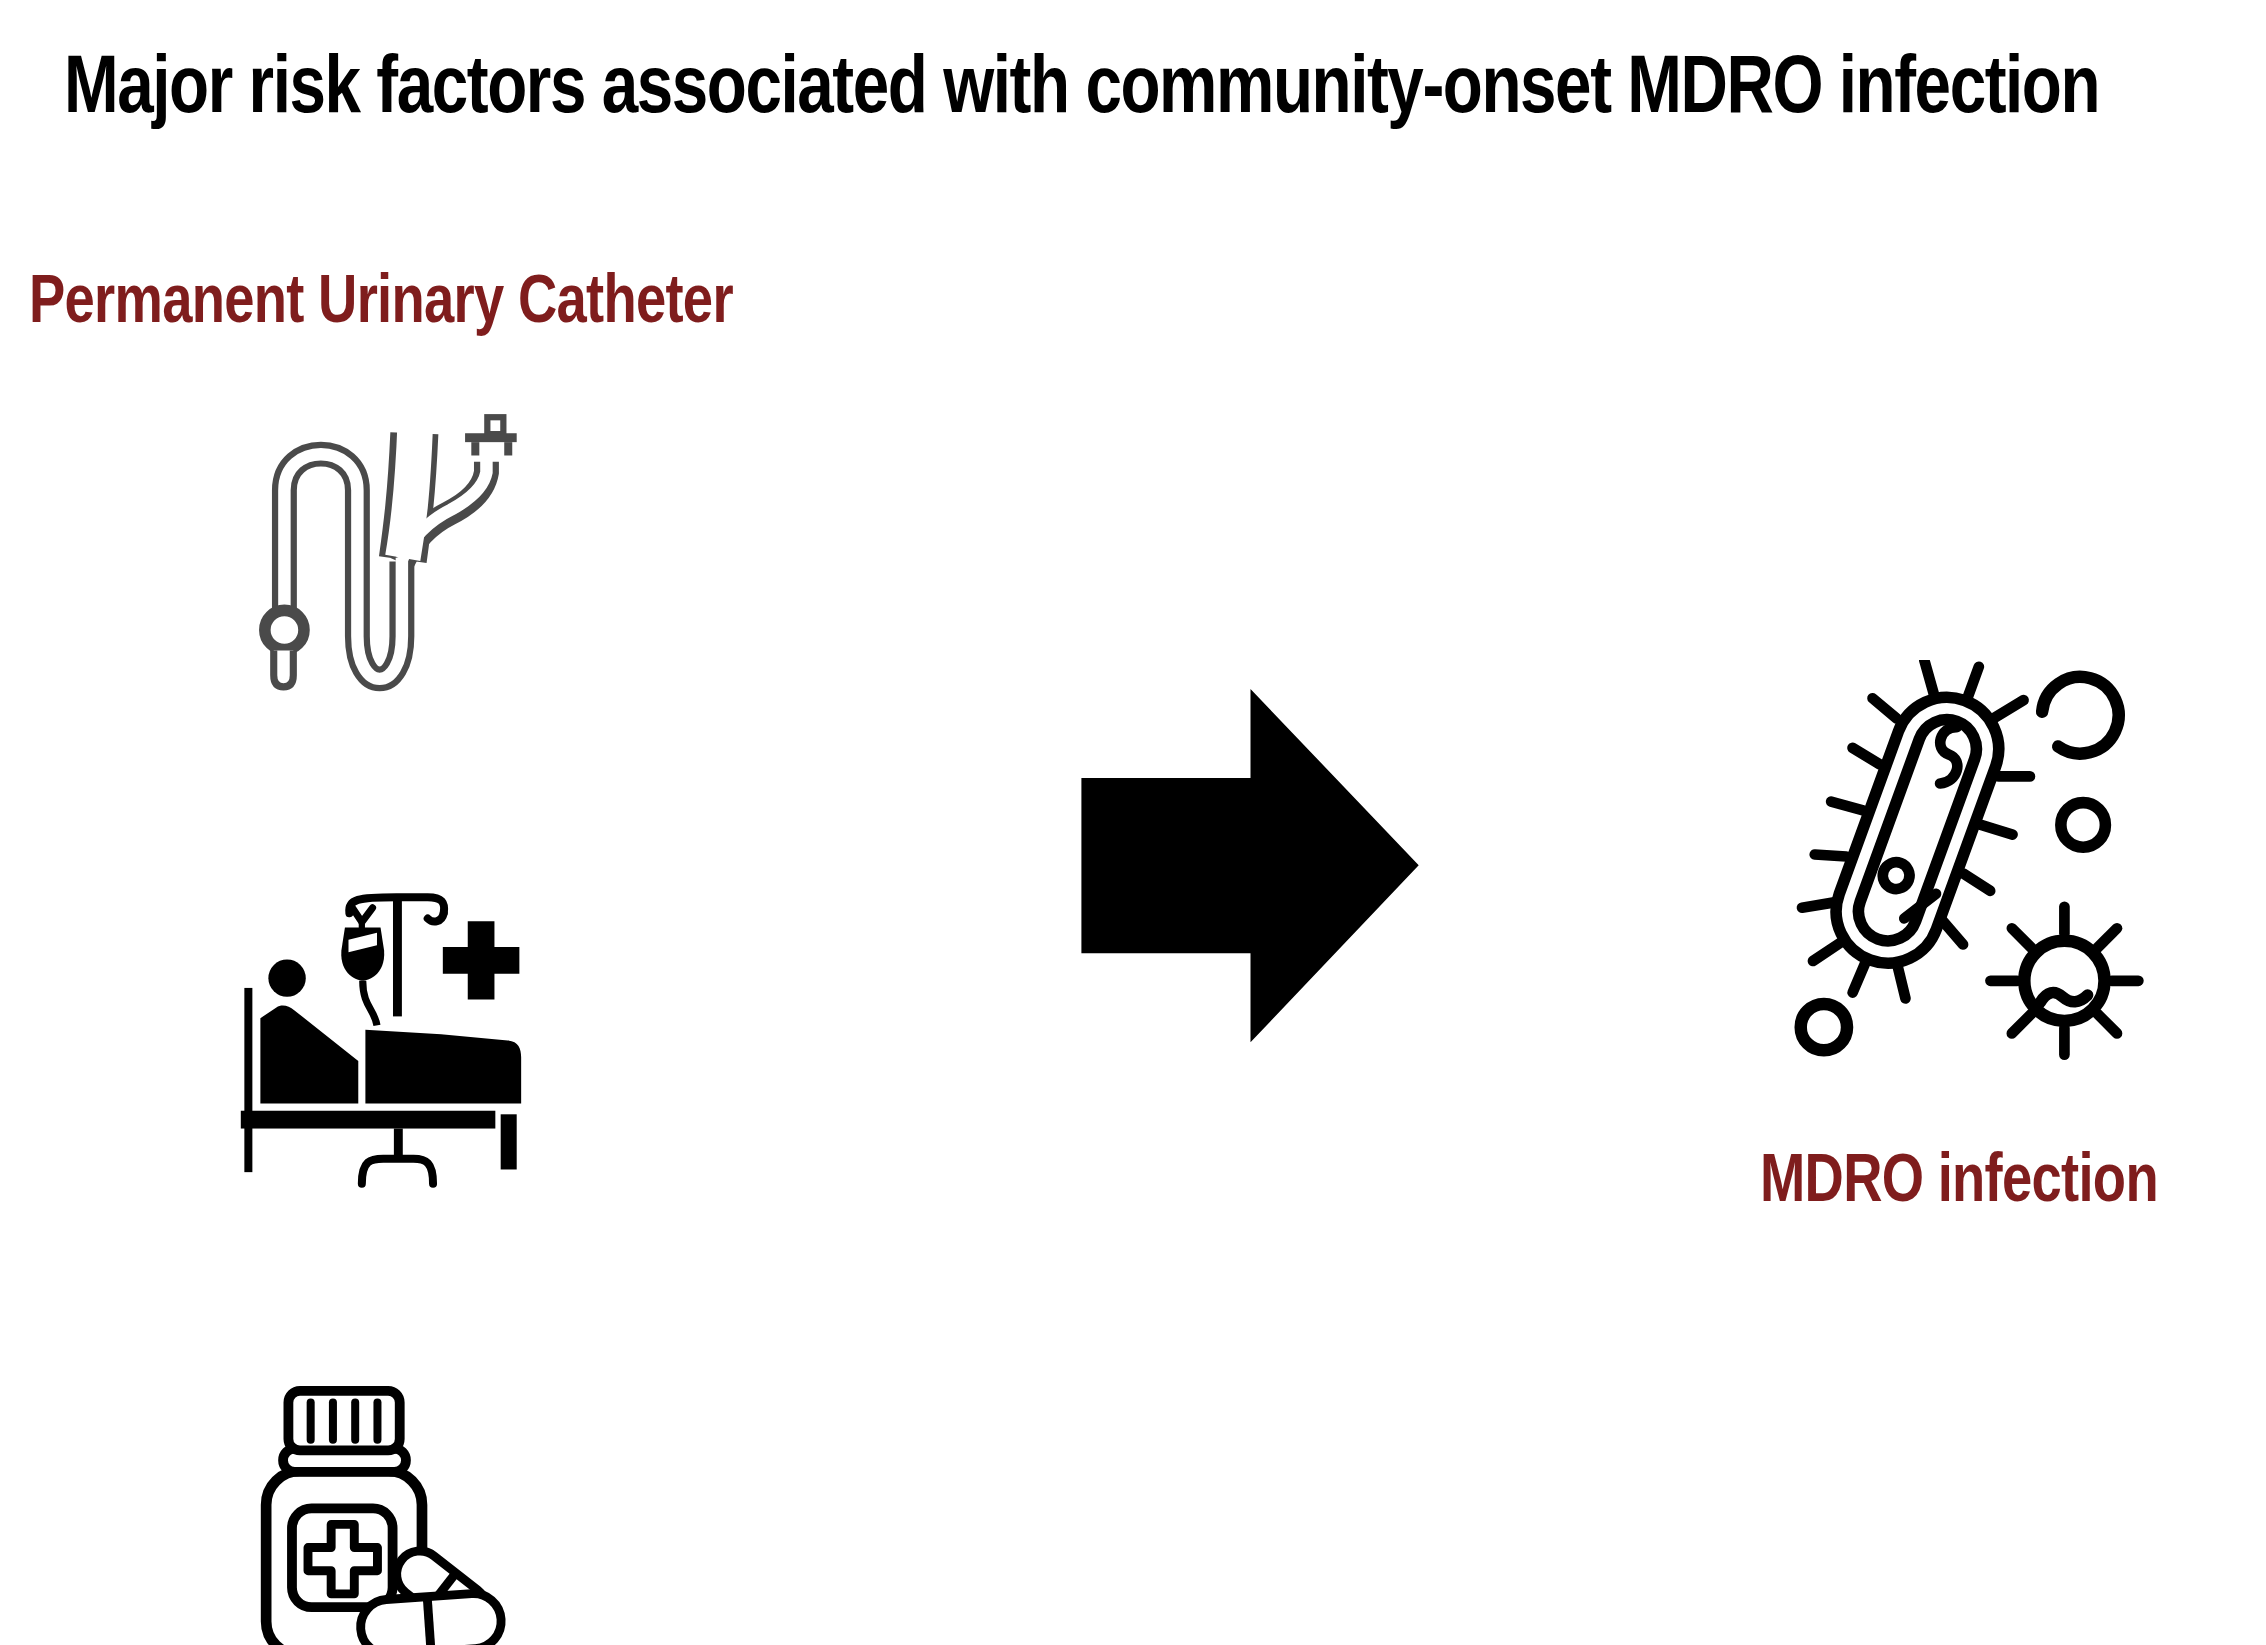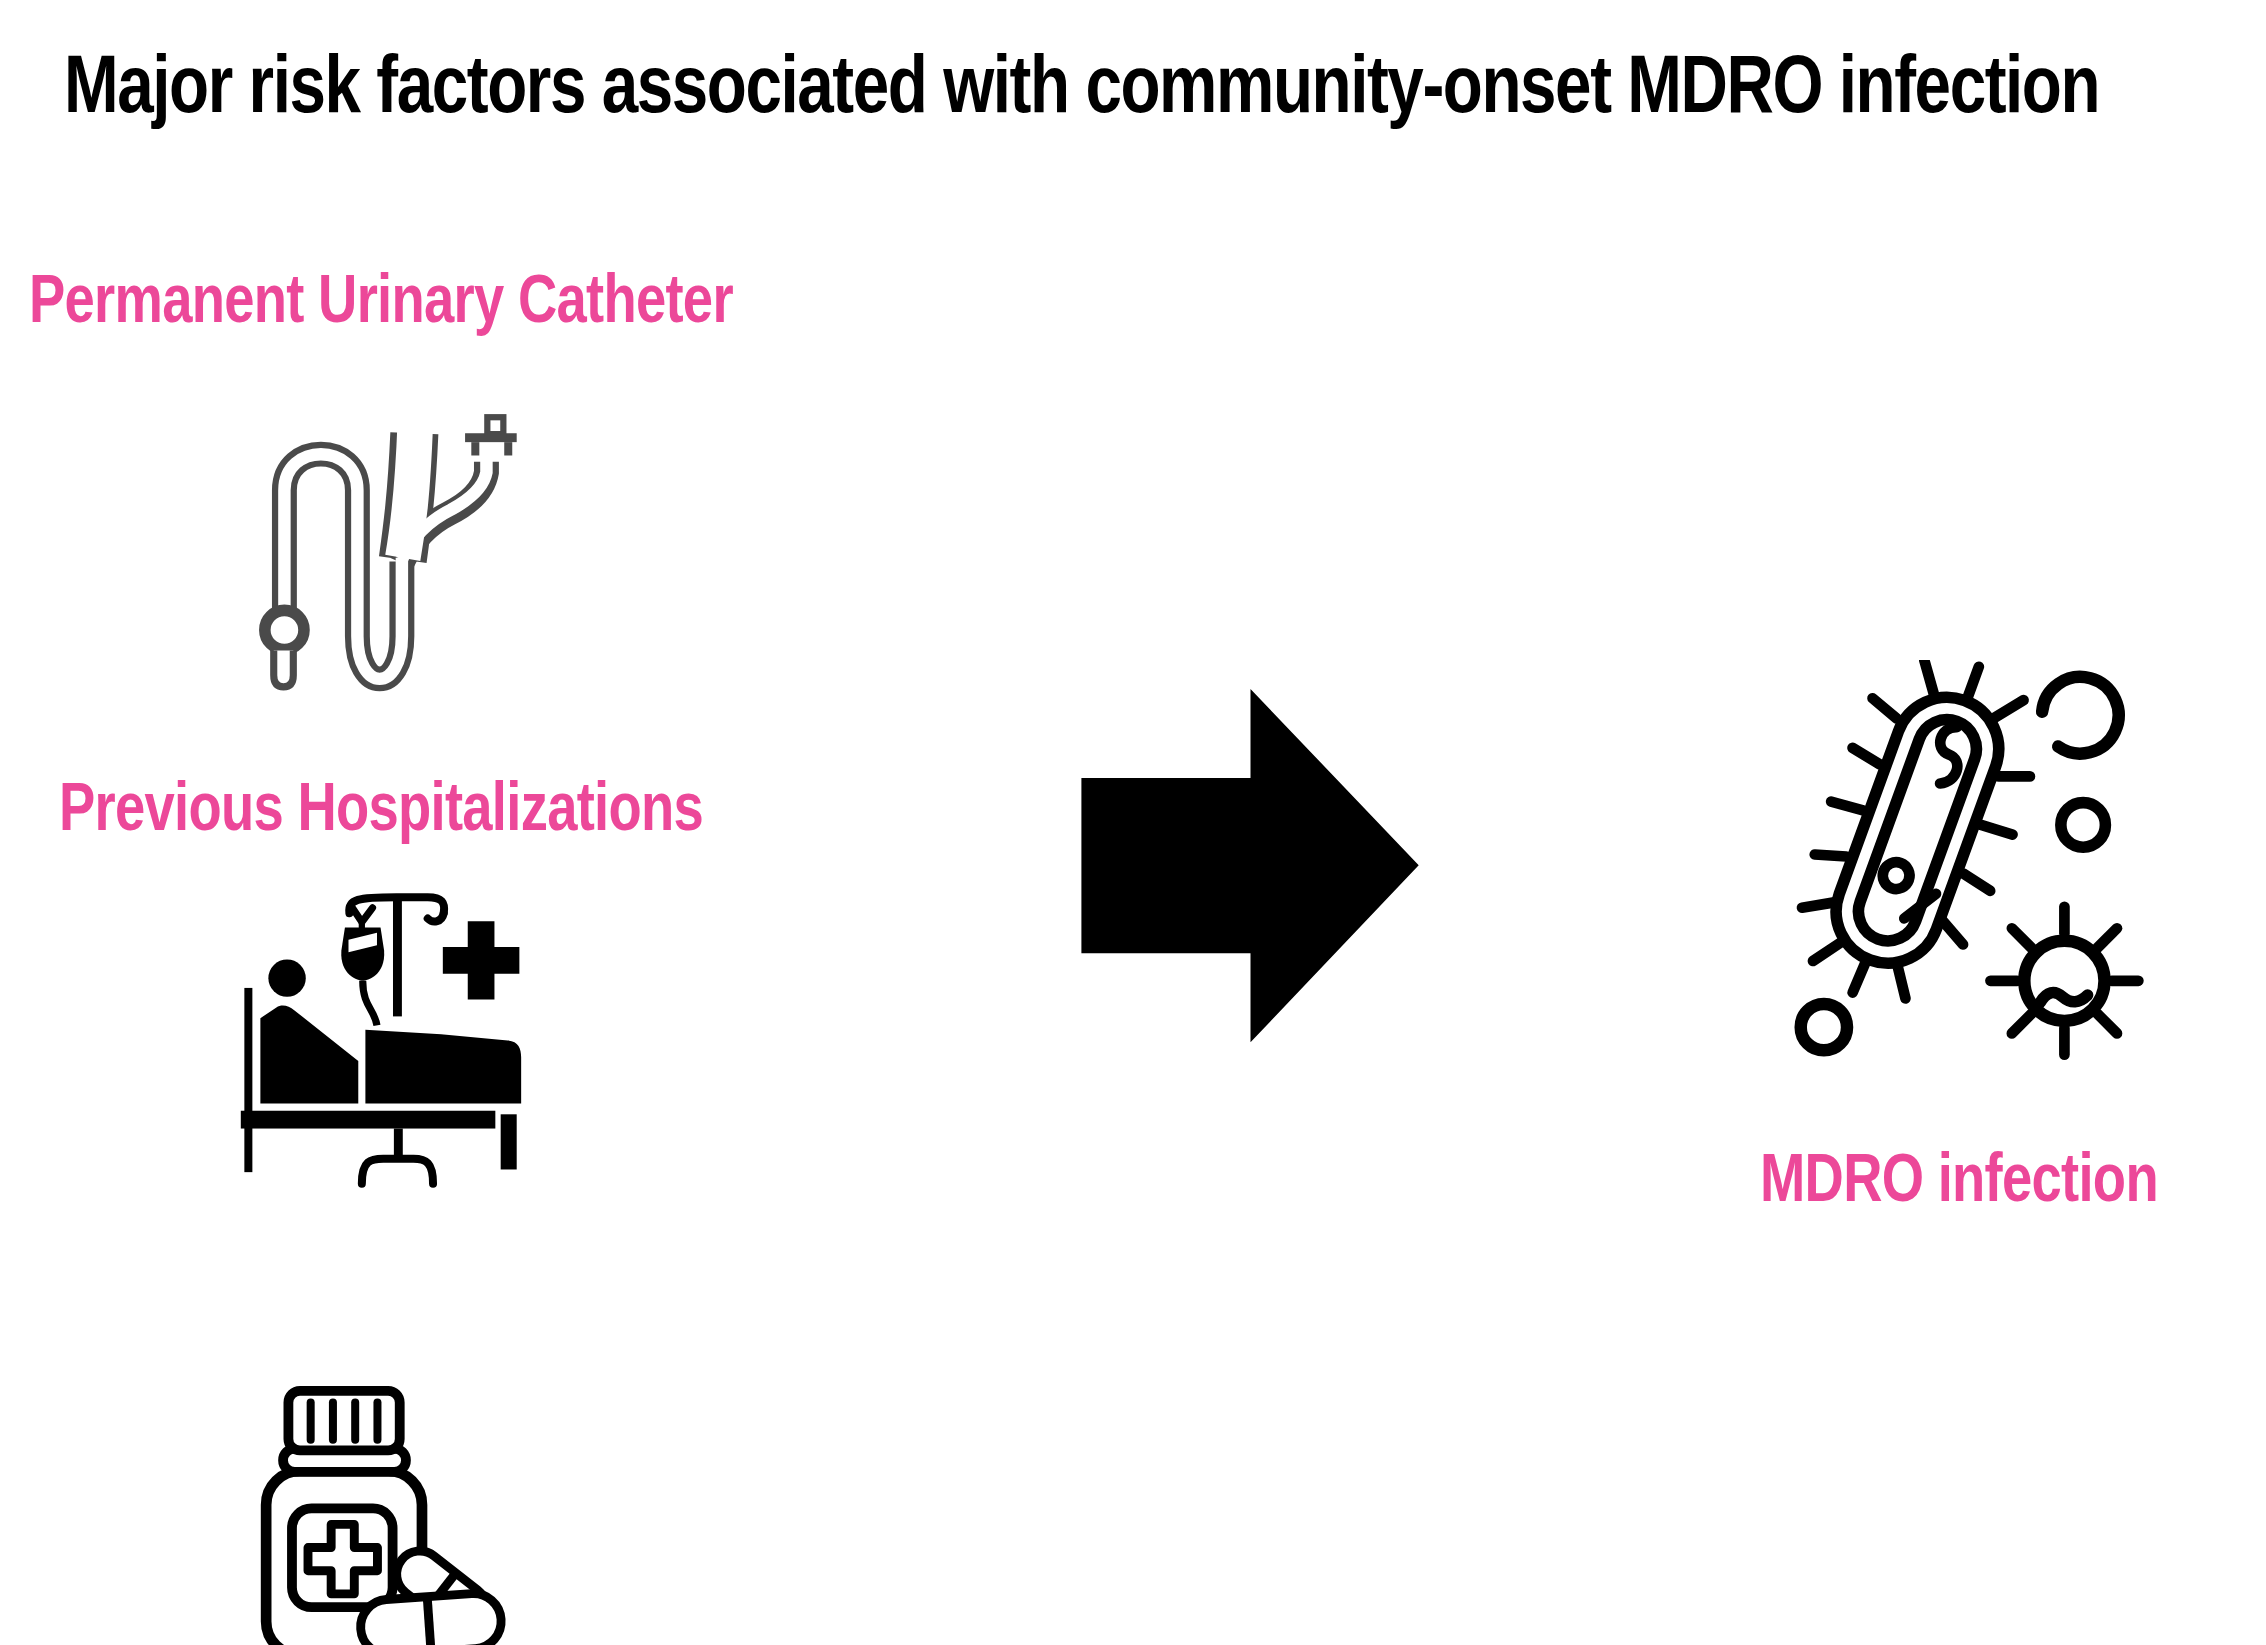--- a/index.html
+++ b/index.html
@@ -6,21 +6,21 @@
   #canvas {
     position:relative; width:2266px; height:1646px;
     background:#ffffff; overflow:hidden;
     font-family:"Liberation Sans", sans-serif;
     color:#000;
     margin-top:36px;
   }
   .abs { position:absolute; }
   .lbl {
     position:absolute; white-space:nowrap; font-weight:700;
-    font-size:68px; line-height:1; letter-spacing:-0.9px; color:#ec4899;
+    font-size:68px; line-height:1; letter-spacing:-0.9px; color:#7f1d1d;
   }
   .lbl > span { display:inline-block; transform:scaleX(0.80); transform-origin:0 50%; }
   #title {
     position:absolute; white-space:nowrap; font-weight:700;
     font-size:82px; line-height:1; letter-spacing:-1.8px; color:#000;
     left:64px; top:7.1px;
   }
   #title > span { display:inline-block; transform:scaleX(0.80); transform-origin:0 50%; }
   svg { display:block; }
 </style>
@@ -51,23 +51,20 @@
 
     <circle cx="69" cy="267" r="22" fill="#ffffff" stroke="#4a4a4a" stroke-width="13"></circle>
     <path d="M 57 290 L 57 318 Q 57 331 68 331 Q 79 331 79 318 L 79 290" fill="#ffffff" stroke="#4a4a4a" stroke-width="8"></path>
 
     <rect x="272" y="46" width="58" height="10" fill="#4a4a4a"></rect>
     <rect x="279" y="56" width="9" height="15" fill="#4a4a4a"></rect>
     <rect x="316" y="56" width="9" height="15" fill="#4a4a4a"></rect>
     <rect x="297" y="28" width="18" height="19" fill="none" stroke="#4a4a4a" stroke-width="7"></rect>
   </svg>
 
-  <div class="lbl" style="left:59px; top:736px;">
-    <span>Previous Hospitalizations</span>
-  </div>
 
   <svg class="abs" style="left:214px; top:838px;" width="374" height="356" viewBox="0 0 420 400">
 
     <rect x="34" y="128" width="9" height="207" fill="#000"></rect>
 
     <path d="M 152 44 C 150 28 162 26 205 26 L 240 26 C 256 26 260 32 258 44" fill="none" stroke="#000" stroke-width="9" stroke-linecap="round"></path>
     <path d="M 258 44 C 256 54 246 56 240 50" fill="none" stroke="#000" stroke-width="9" stroke-linecap="round"></path>
     <path d="M 154 36 L 166 54 L 178 38" fill="none" stroke="#000" stroke-width="8" stroke-linecap="round" stroke-linejoin="round"></path>
     <rect x="201" y="30" width="10" height="130" fill="#000"></rect>
 

